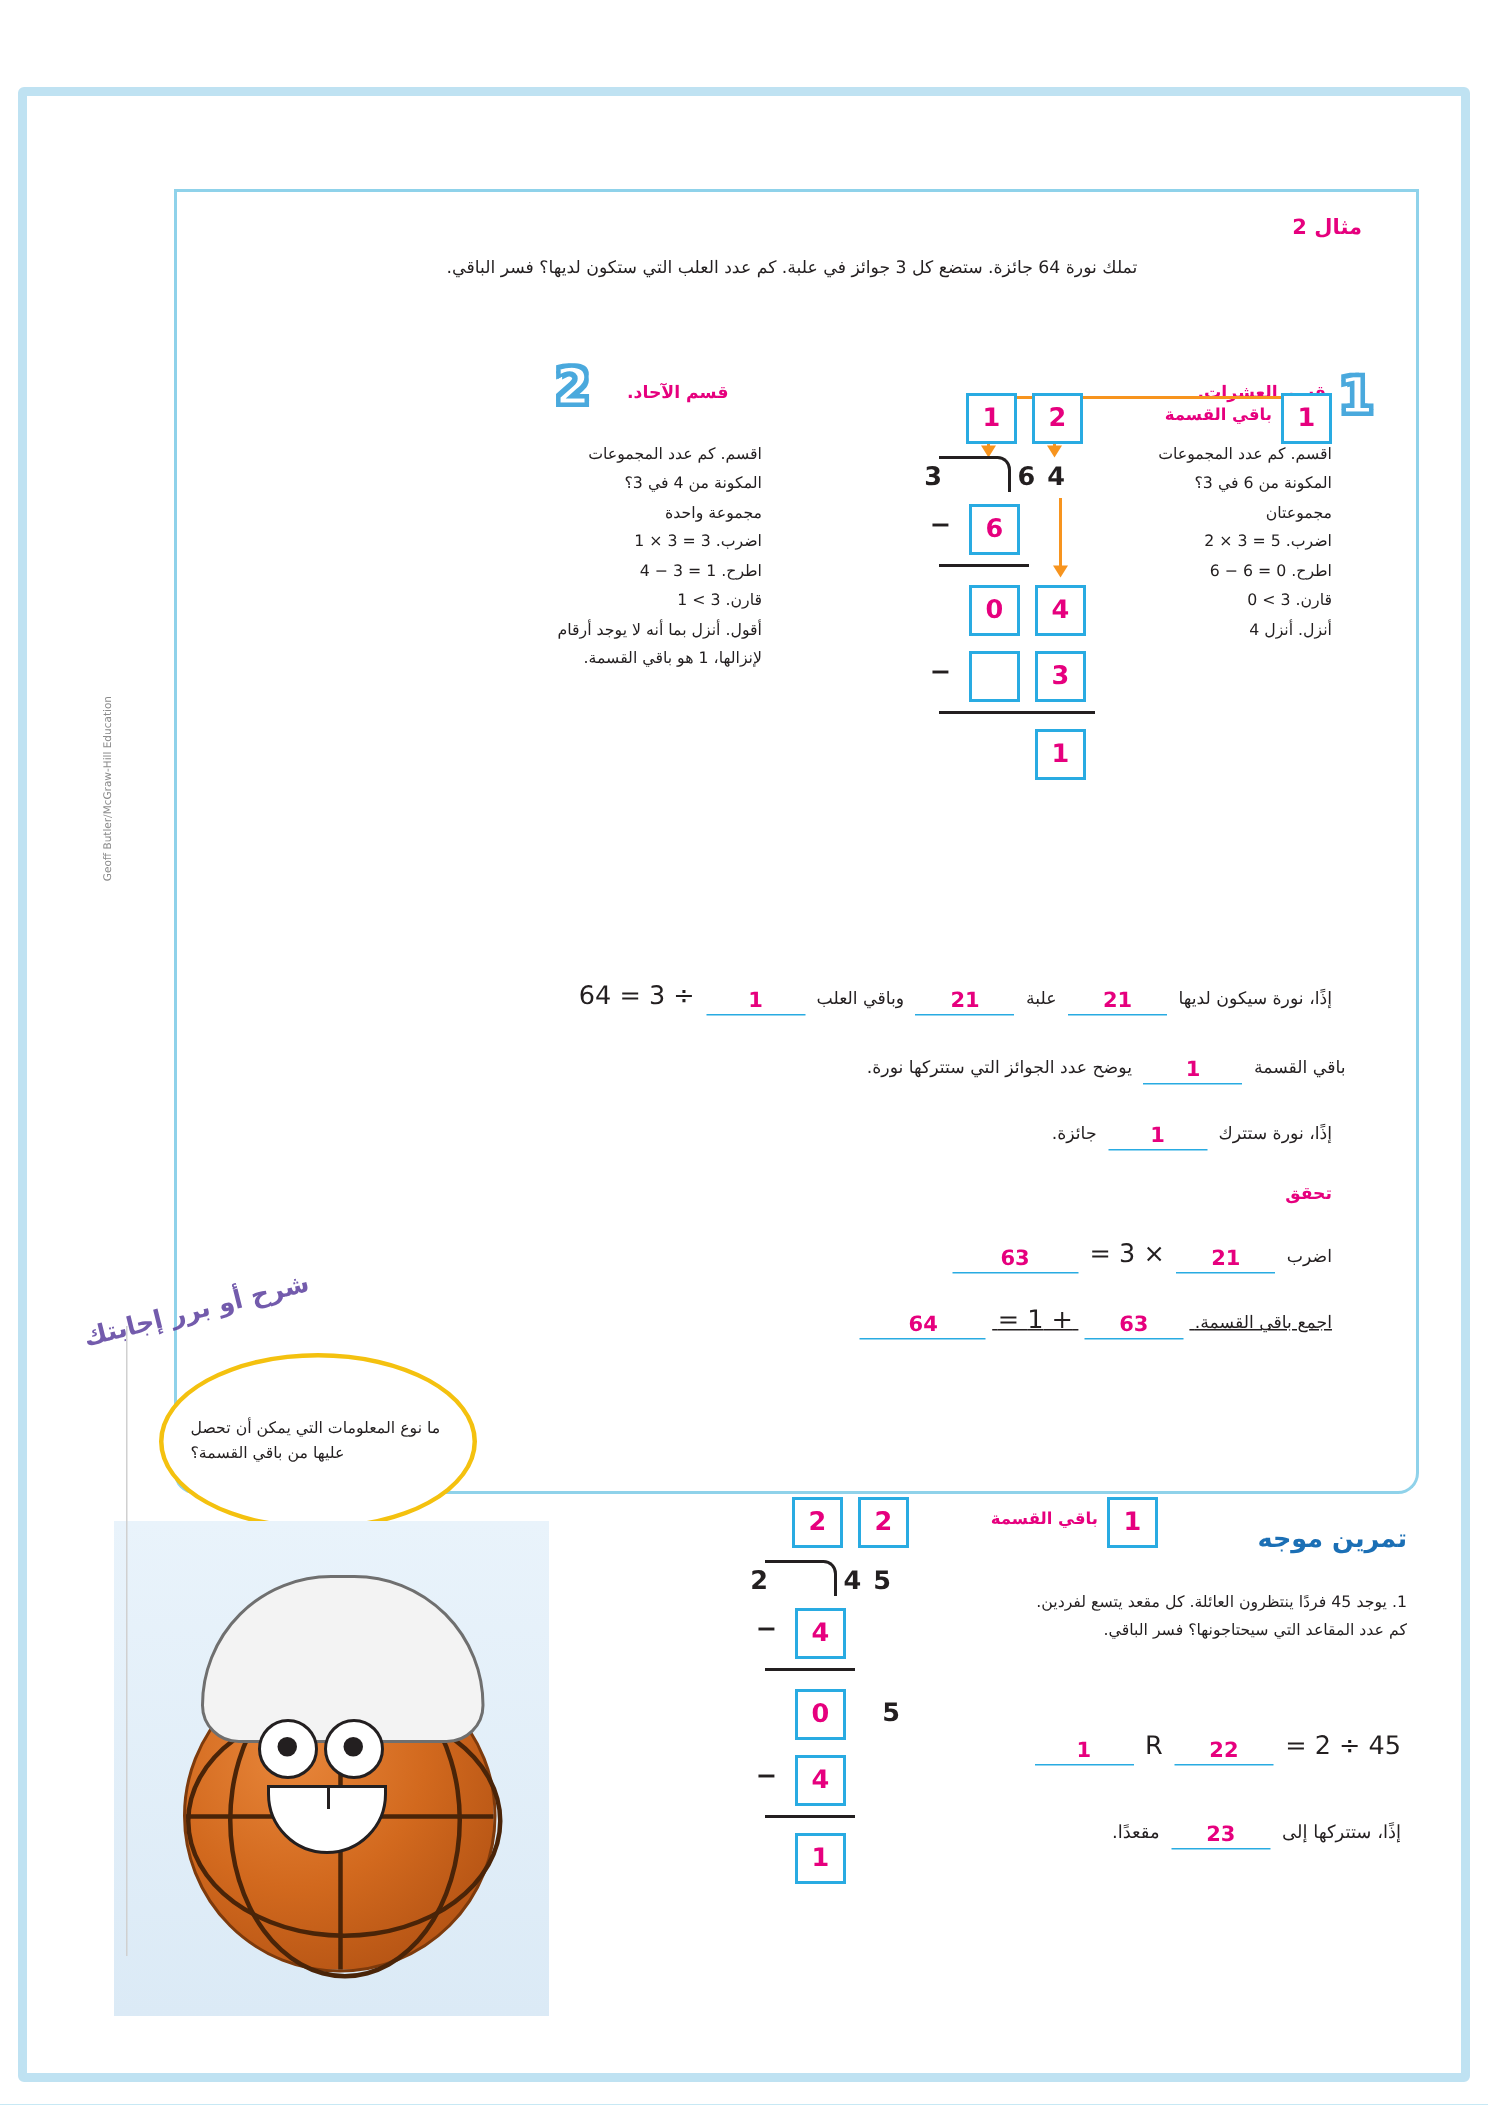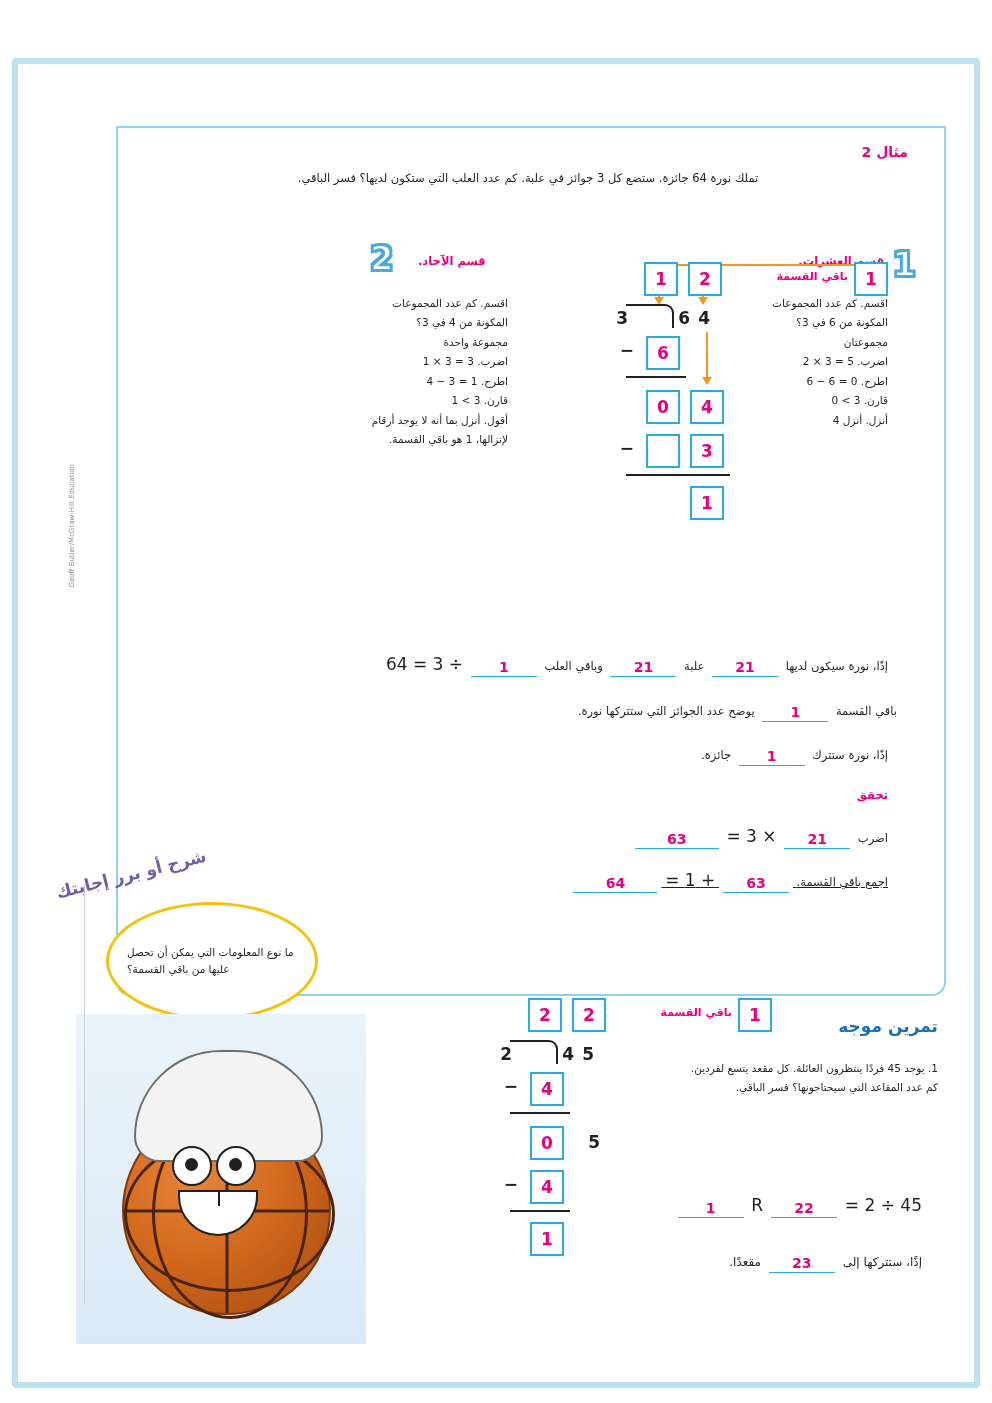--- a/index.html
+++ b/index.html
@@ -219,21 +219,21 @@
   
   .gp-title{
     position:absolute;right:36px;top:952px;
     font-size:17px;font-weight:bold;color:#1b6fb5;
   }
   .gp-text{
     position:absolute;right:36px;top:995px;width:250px;
     font-size:10.5px;line-height:1.8;color:#231f20;text-align:right;direction:rtl;
   }
   .gp-line{
-    position:absolute;right:52px;font-size:12px;color:#231f20;direction:rtl;text-align:right;margin-top:41px;
+    position:absolute;right:40px;font-size:12px;color:#231f20;direction:rtl;text-align:right;
   }
 
   
   .side-credit{
     position:absolute;left:50px;top:820px;
     font-size:7px;color:#8a8a8a;
     transform:rotate(-90deg);transform-origin:left top;
     white-space:nowrap;
     width:420px;
   }

